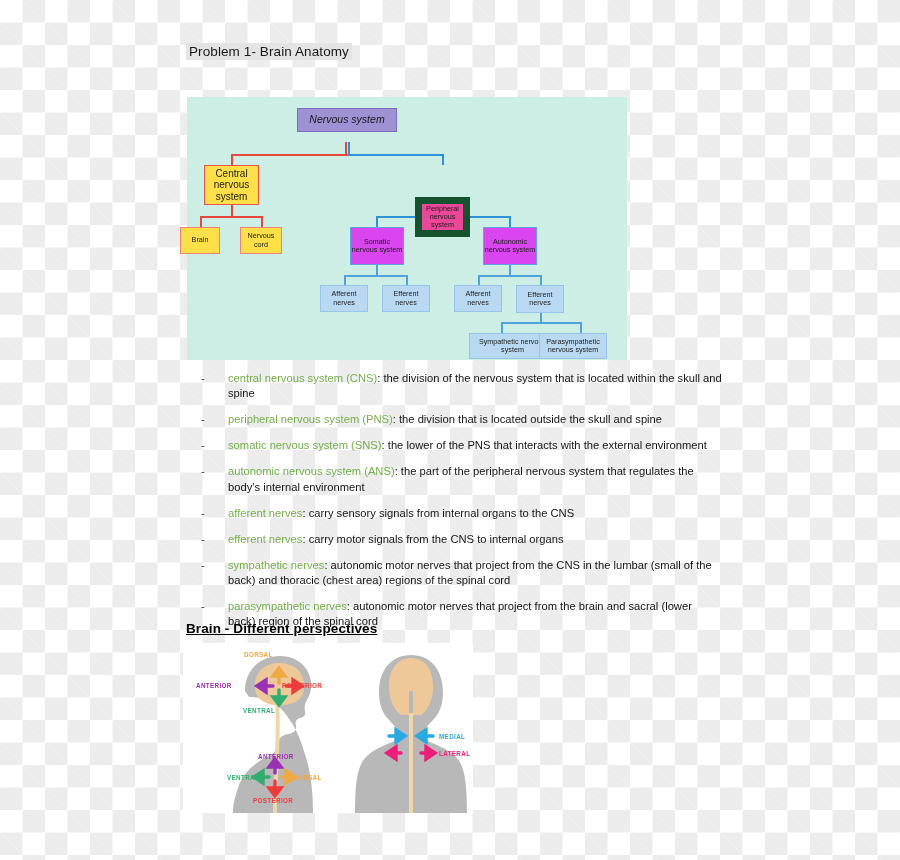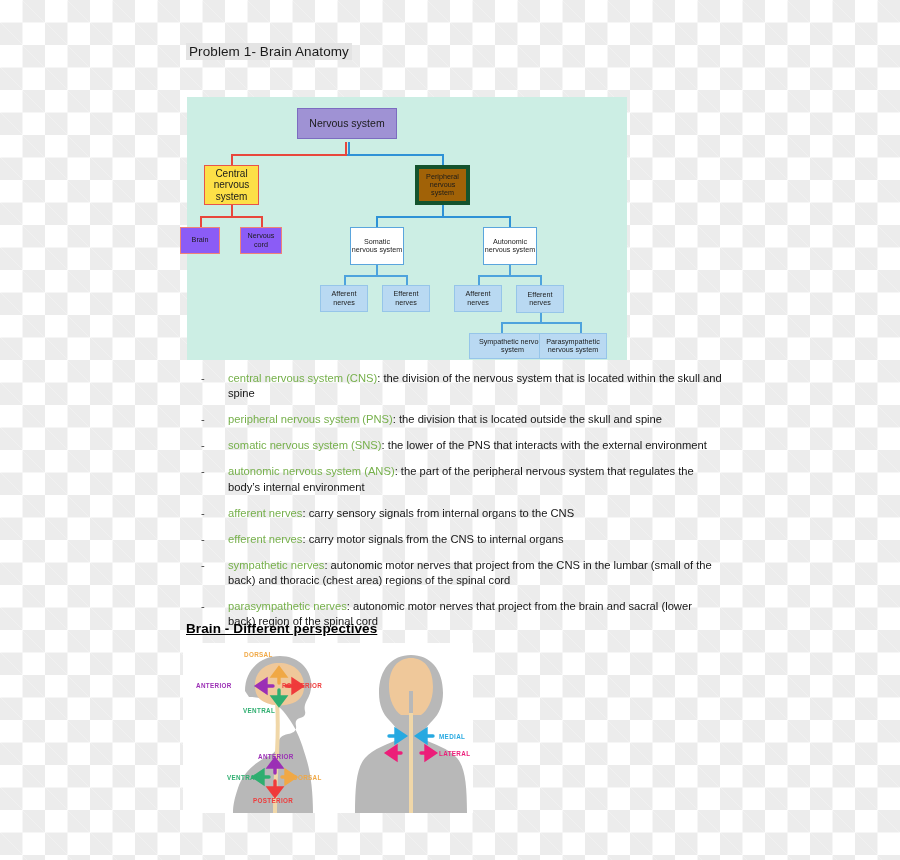--- a/index.html
+++ b/index.html
@@ -35,23 +35,23 @@
     background:#cceee4;
   }
   .node{
     position:absolute;box-sizing:border-box;
     display:flex;align-items:center;justify-content:center;
     text-align:center;line-height:1.12;color:#1b1b1b;
     font-family:"Liberation Sans", sans-serif;
   }
   .n-root{background:#9f92d4;border:1px solid #7c6cc0;font-size:10.5px;}
   .n-red{background:#fde047;border:1px solid #e8544a;font-size:10px;}
-  .n-red2{background:#8b5cf6;border:1px solid #f08278;font-size:7.2px;}
-  .n-blue{background:#a16207;border:4px solid #14532d;font-size:7.2px;}
-  .n-blue2{background:#ffffff;border:1px solid #5aa5dd;font-size:7.2px;}
+  .n-red2{background:#fde047;border:1px solid #f08278;font-size:7.2px;}
+  .n-blue{background:#ec4899;border:7px solid #14532d;font-size:7.2px;margin-top:32px;}
+  .n-blue2{background:#d946ef;border:1px solid #5aa5dd;font-size:7.2px;}
   .n-blue3{background:#b9d9f2;border:1px solid #96c5e9;font-size:7.2px;}
 
   .ln{position:absolute;}
   .ln.red{background:#e8473c;}
   .ln.blue{background:#2f92d6;}
   .ln.blue2{background:#4ea3dd;}
   .ln.h{height:1.6px;}
   .ln.v{width:1.6px;}
 
   
@@ -108,21 +108,21 @@
     <div class="ln blue2 v" style="left:322px;top:168px;height:11px;"></div>
     <div class="ln blue2 h" style="left:291px;top:178px;width:63px;"></div>
     <div class="ln blue2 v" style="left:291px;top:178px;height:10px;"></div>
     <div class="ln blue2 v" style="left:353px;top:178px;height:10px;"></div>
 
     <div class="ln blue2 v" style="left:353px;top:216px;height:10px;"></div>
     <div class="ln blue2 h" style="left:314px;top:225px;width:80px;"></div>
     <div class="ln blue2 v" style="left:314px;top:225px;height:11px;"></div>
     <div class="ln blue2 v" style="left:393px;top:225px;height:11px;"></div>
 
-    <div class="node n-root" style="left:110px;top:11px;width:100px;height:31px;">
+    <div class="node n-root" style="left:110px;top:11px;width:100px;height:24px;font-style:italic;">
       <span>Nervous system</span>
     </div>
 
     <div class="node n-red" style="left:17px;top:68px;width:55px;height:40px;">
       <span>Central nervous system</span>
     </div>
 
     <div class="node n-blue" style="left:228px;top:68px;width:55px;height:40px;">
       <span>Peripheral nervous system</span>
     </div>

